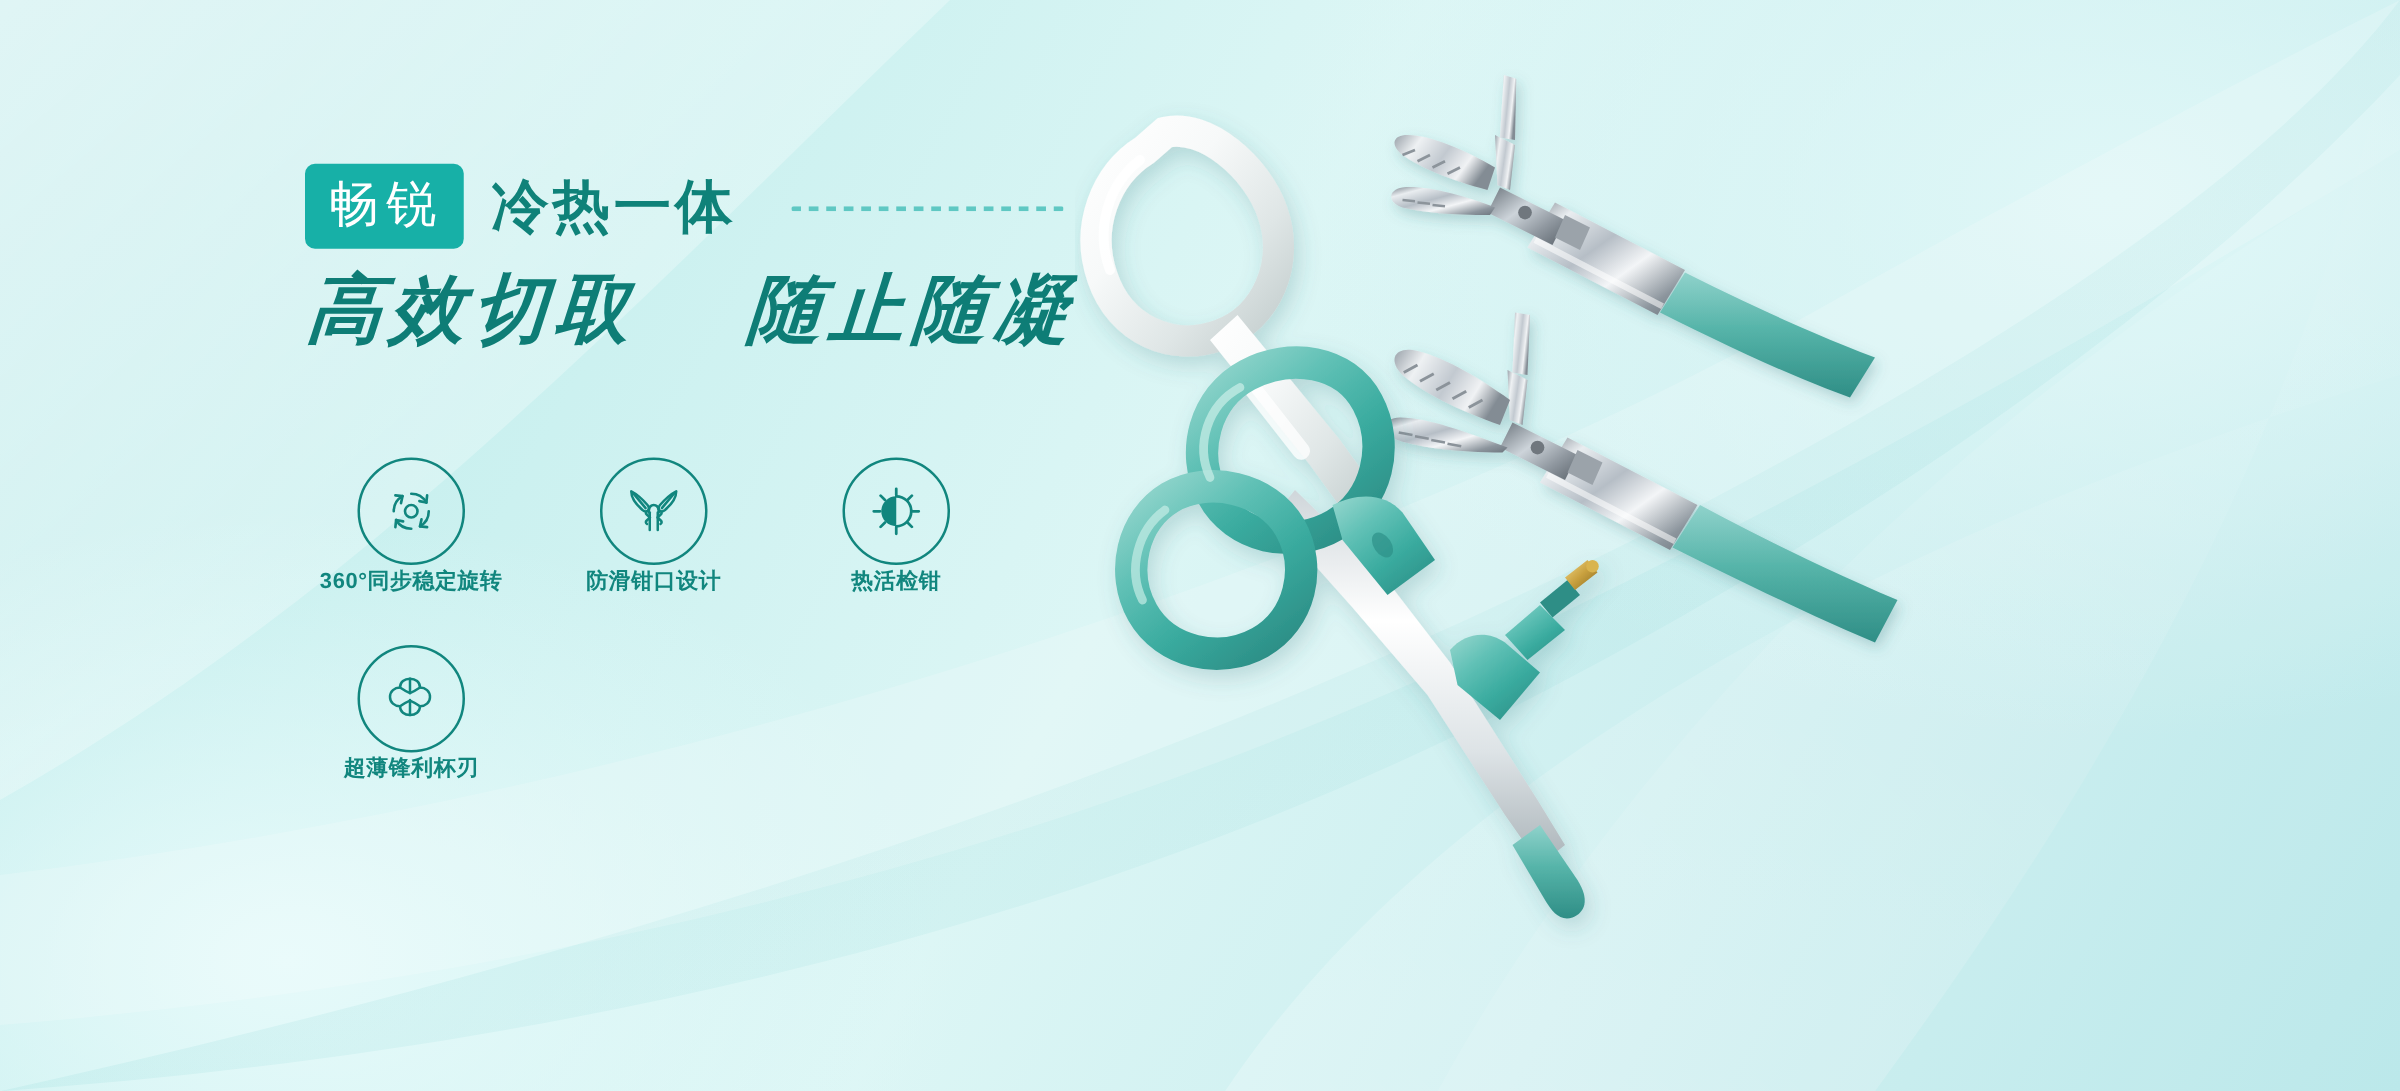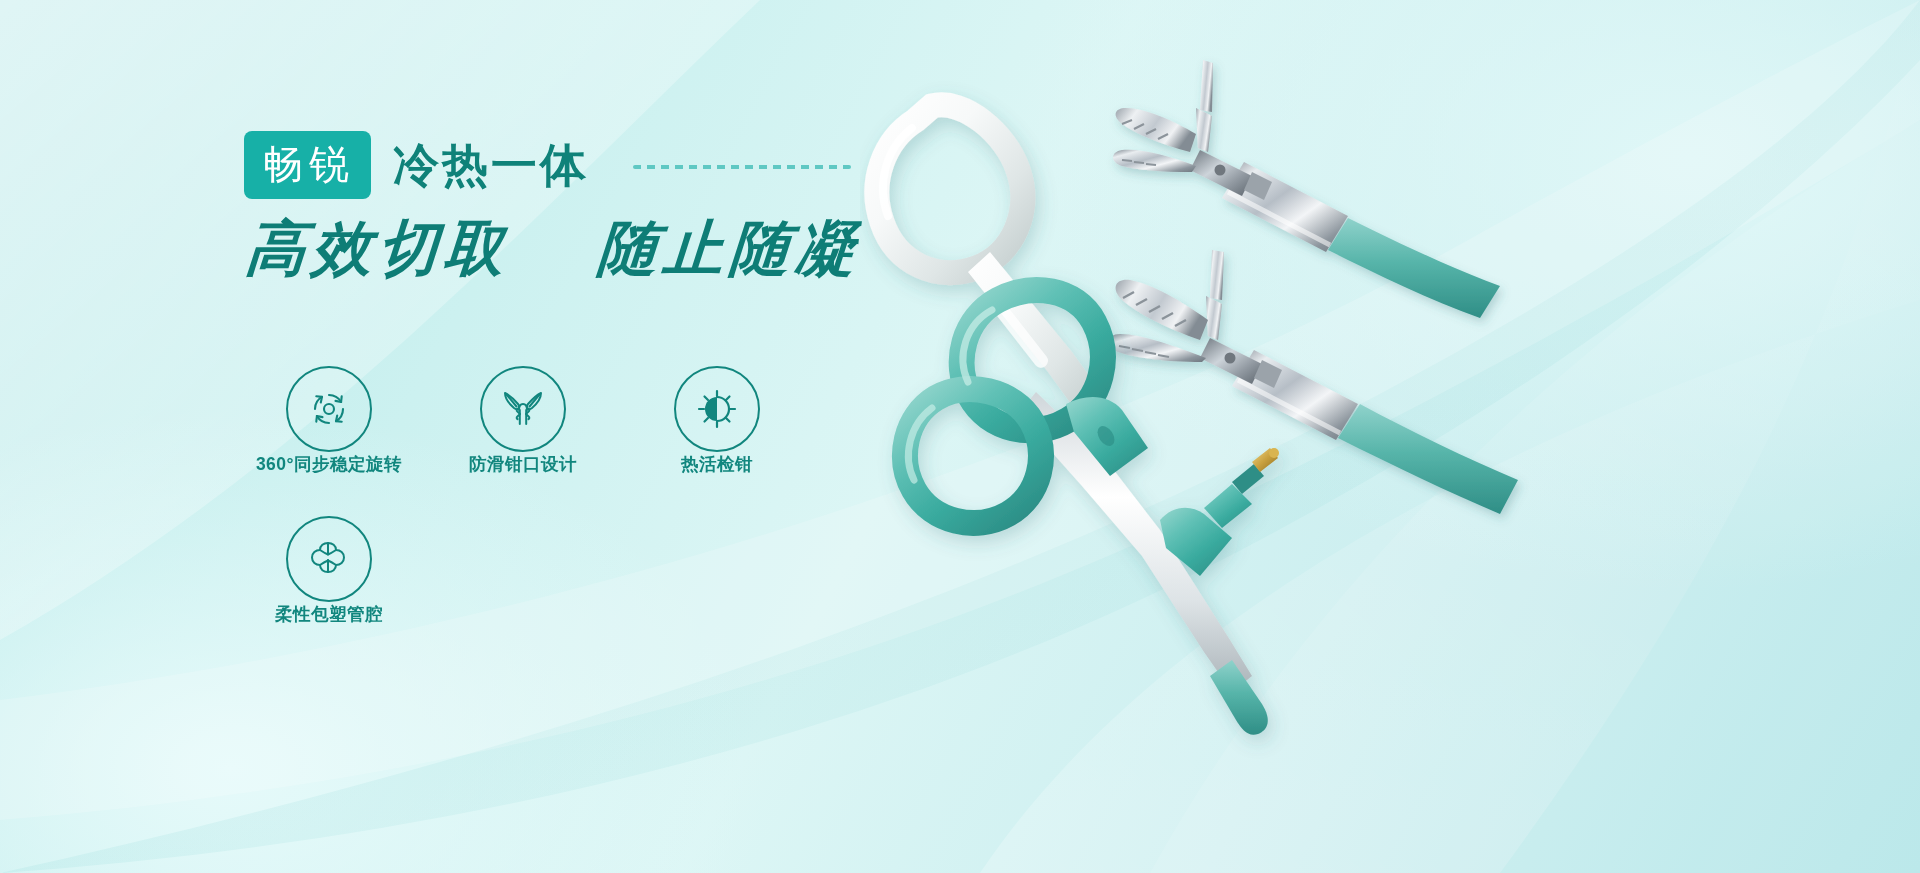--- a/index.html
+++ b/index.html
@@ -178,21 +178,21 @@
                      C33 35.4 29.4 38 25 38 C20.6 38 17 35.4 17 31
                      C12.6 31 9 28 9 23.5 C9 19 12.6 16 17 16 Z"></path>
             <path d="M25 9 C25 13 25 17 25 20"></path>
             <path d="M17 16 C20 18 22.5 19.5 25 20.5"></path>
             <path d="M33 16 C30 18 27.5 19.5 25 20.5"></path>
             <path d="M25 26 C25 30 25 34 25 38"></path>
             <path d="M17 31 C20 29 22.5 27.5 25 26.5"></path>
             <path d="M33 31 C30 29 27.5 27.5 25 26.5"></path>
           </svg>
         </span>
-        <span class="flabel">柔性包塑管腔</span>
+        <span class="flabel">超薄锋利杯刃</span>
       </div>
 
     </div>
   </div>
 
   <svg class="product" viewBox="0 0 1060 873">
     <defs>
       <linearGradient id="steelA" x1="0" y1="0" x2="1" y2="1">
         <stop offset="0%" stop-color="#7e8790"></stop>
         <stop offset="18%" stop-color="#e9edf0"></stop>

